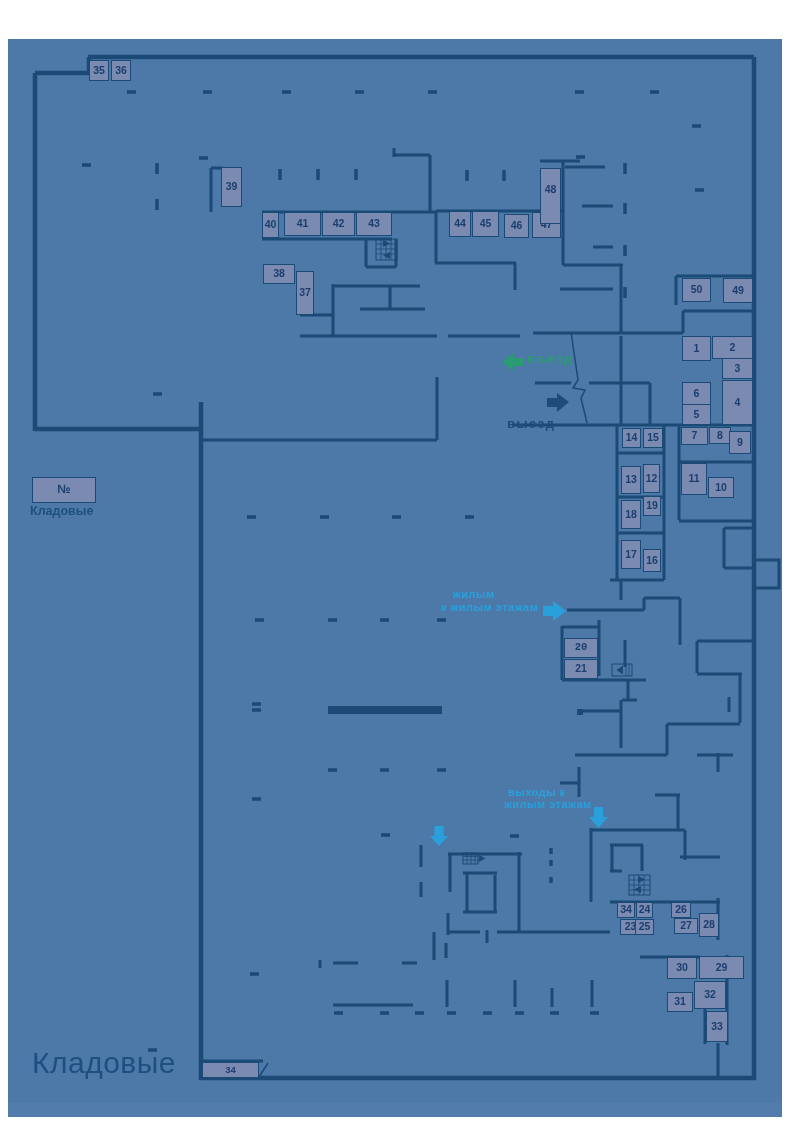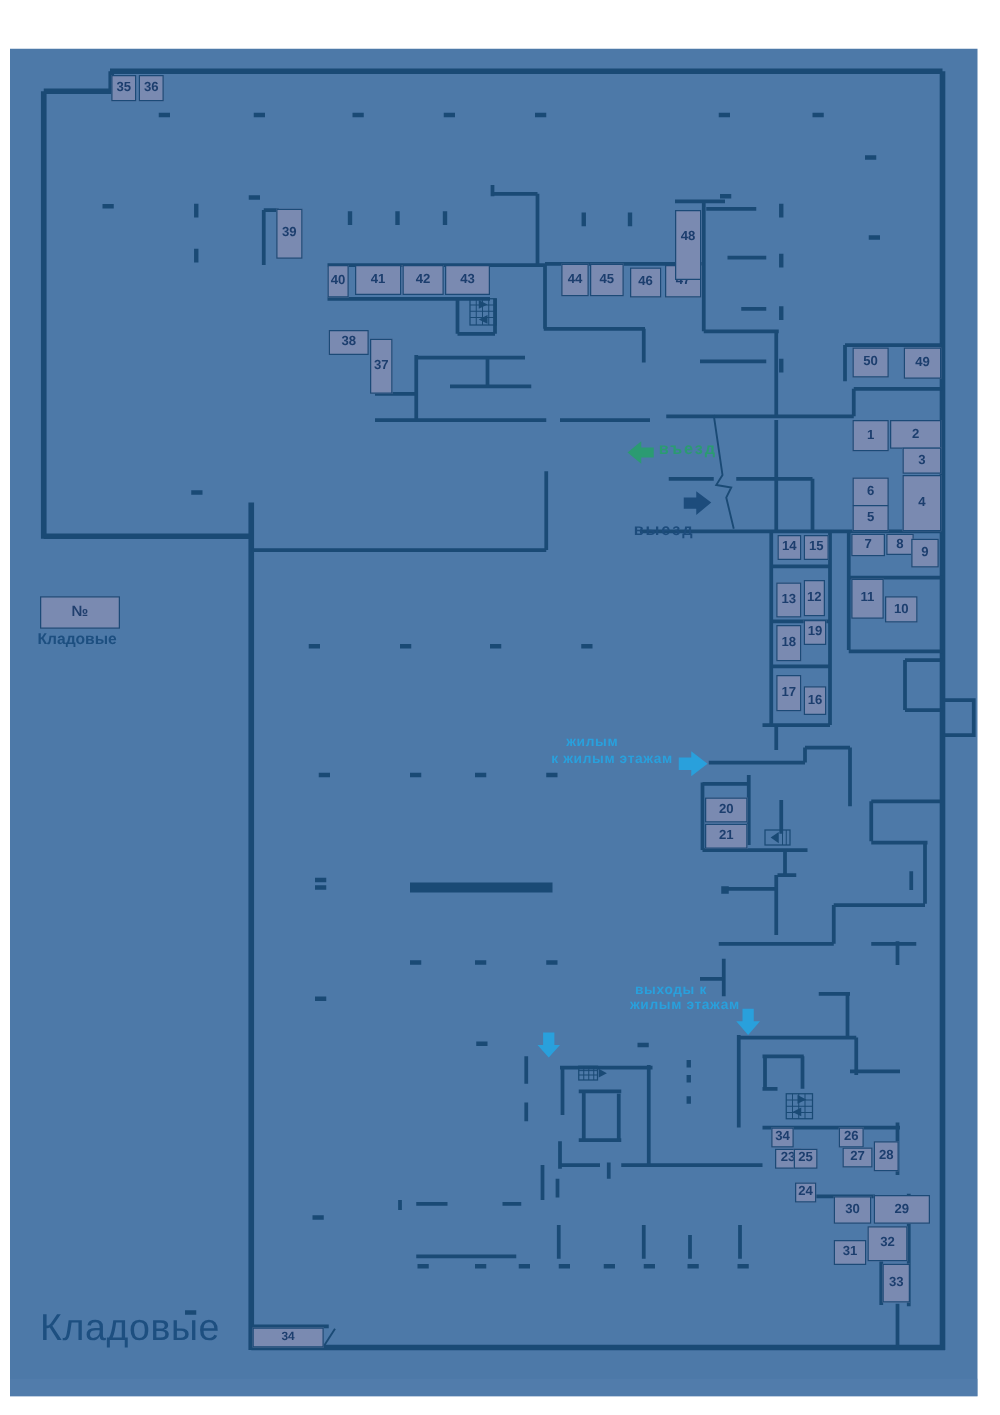--- a/index.html
+++ b/index.html
@@ -180,24 +180,24 @@
     <div class="unit" style="left: 622px; top: 428px; width: 19px; height: 20px; line-height: 17px;">14</div>
     <div class="unit" style="left: 643px; top: 428px; width: 20px; height: 20px; line-height: 17px;">15</div>
     <div class="unit" style="left: 621px; top: 466px; width: 20px; height: 28px; line-height: 25px;">13</div>
     <div class="unit" style="left: 643px; top: 464px; width: 17px; height: 29px; line-height: 26px;">12</div>
     <div class="unit" style="left: 681px; top: 463px; width: 26px; height: 32px; line-height: 29px;">11</div>
     <div class="unit" style="left: 708px; top: 477px; width: 26px; height: 21px; line-height: 18px;">10</div>
     <div class="unit" style="left: 621px; top: 500px; width: 20px; height: 29px; line-height: 26px;">18</div>
     <div class="unit" style="left: 643px; top: 496px; width: 18px; height: 20px; line-height: 17px;">19</div>
     <div class="unit" style="left: 621px; top: 540px; width: 20px; height: 29px; line-height: 26px;">17</div>
     <div class="unit" style="left: 643px; top: 549px; width: 18px; height: 23px; line-height: 20px;">16</div>
-    <div class="unit" style="left: 564px; top: 638px; width: 34px; height: 20px; line-height: 17px;">20</div>
+    <div class="unit" style="left: 564px; top: 638px; width: 34px; height: 20px; line-height: 17px; font-family: Liberation Mono, monospace;">20</div>
     <div class="unit" style="left: 564px; top: 659px; width: 34px; height: 20px; line-height: 17px;">21</div>
     <div class="unit" style="left: 617px; top: 902px; width: 18px; height: 16px; line-height: 13px;">34</div>
-    <div class="unit" style="left: 636px; top: 946px; width: 17px; height: 16px; line-height: 13px;">24</div>
+    <div class="unit" style="left: 636px; top: 902px; width: 17px; height: 16px; line-height: 13px;">24</div>
     <div class="unit" style="left: 620px; top: 919px; width: 21px; height: 16px; line-height: 13px;">23</div>
     <div class="unit" style="left: 635px; top: 919px; width: 19px; height: 16px; line-height: 13px;">25</div>
     <div class="unit" style="left: 671px; top: 902px; width: 20px; height: 16px; line-height: 13px;">26</div>
     <div class="unit" style="left: 674px; top: 918px; width: 24px; height: 16px; line-height: 13px;">27</div>
     <div class="unit" style="left: 699px; top: 913px; width: 20px; height: 24px; line-height: 21px;">28</div>
     <div class="unit" style="left: 667px; top: 957px; width: 30px; height: 22px; line-height: 19px;">30</div>
     <div class="unit" style="left: 699px; top: 956px; width: 45px; height: 23px; line-height: 20px;">29</div>
     <div class="unit" style="left: 667px; top: 992px; width: 26px; height: 20px; line-height: 17px;">31</div>
     <div class="unit" style="left: 694px; top: 981px; width: 32px; height: 28px; line-height: 25px;">32</div>
     <div class="unit" style="left: 706px; top: 1011px; width: 22px; height: 31px; line-height: 28px;">33</div>

